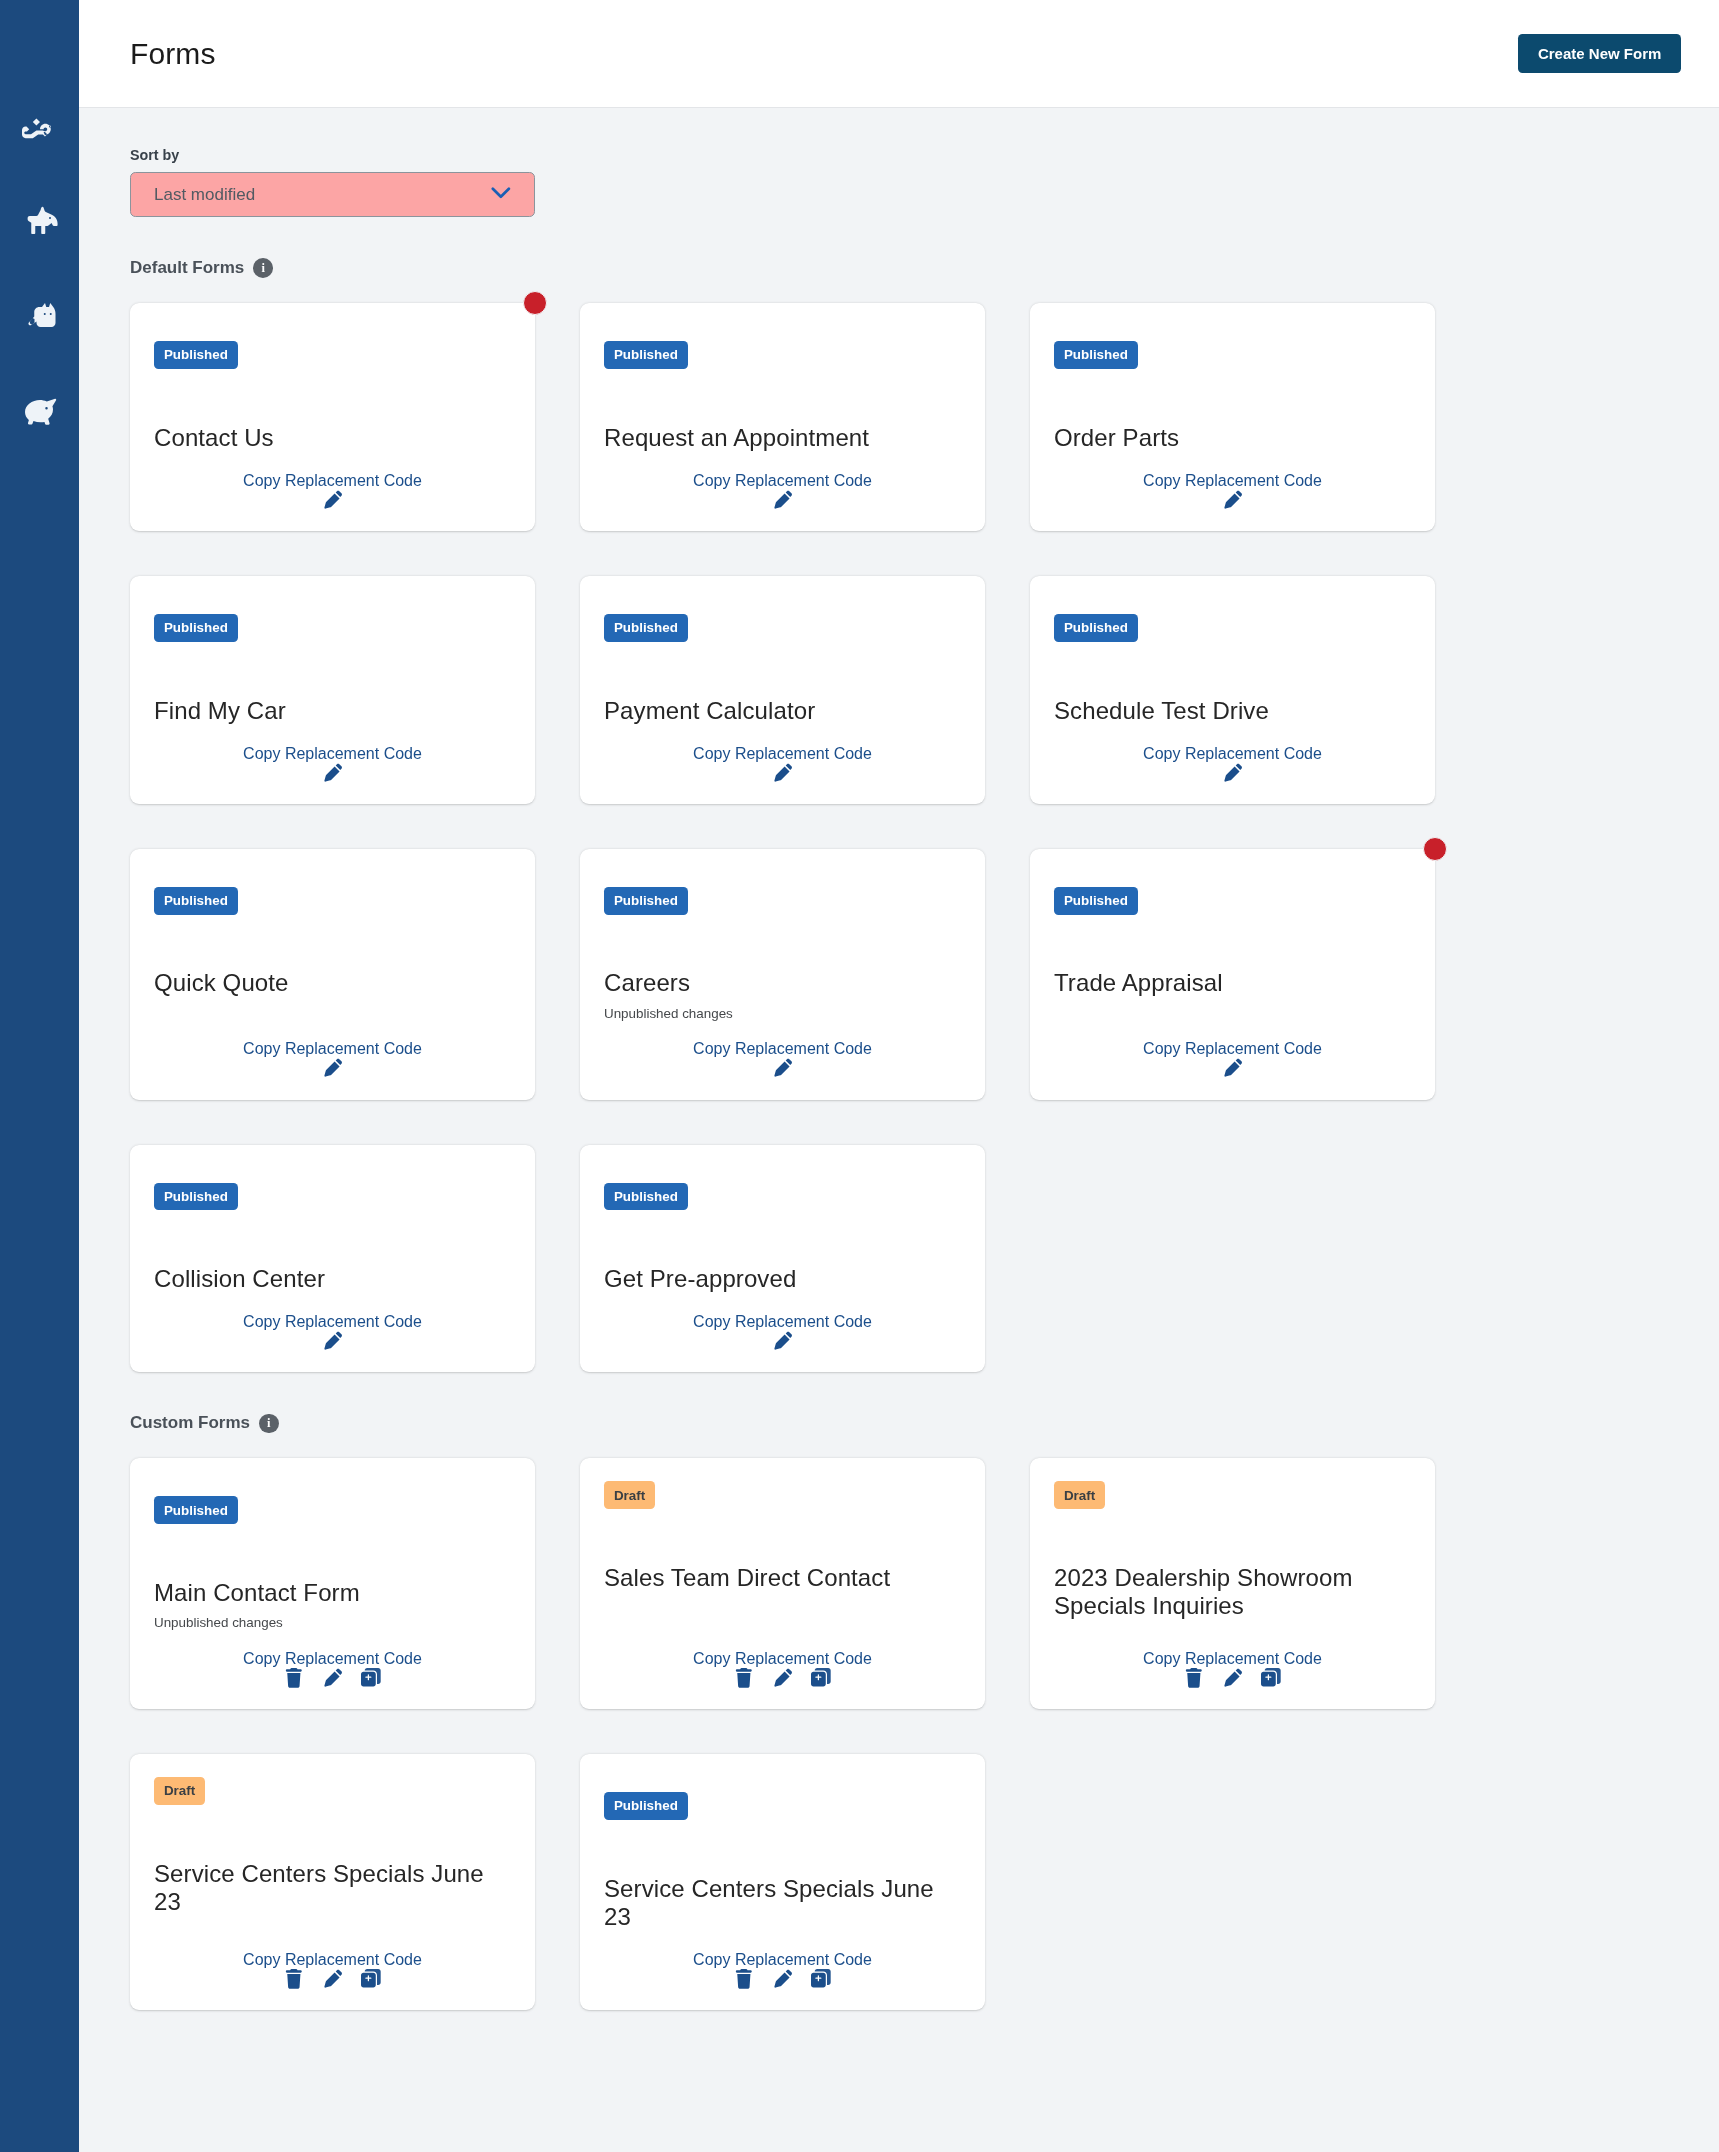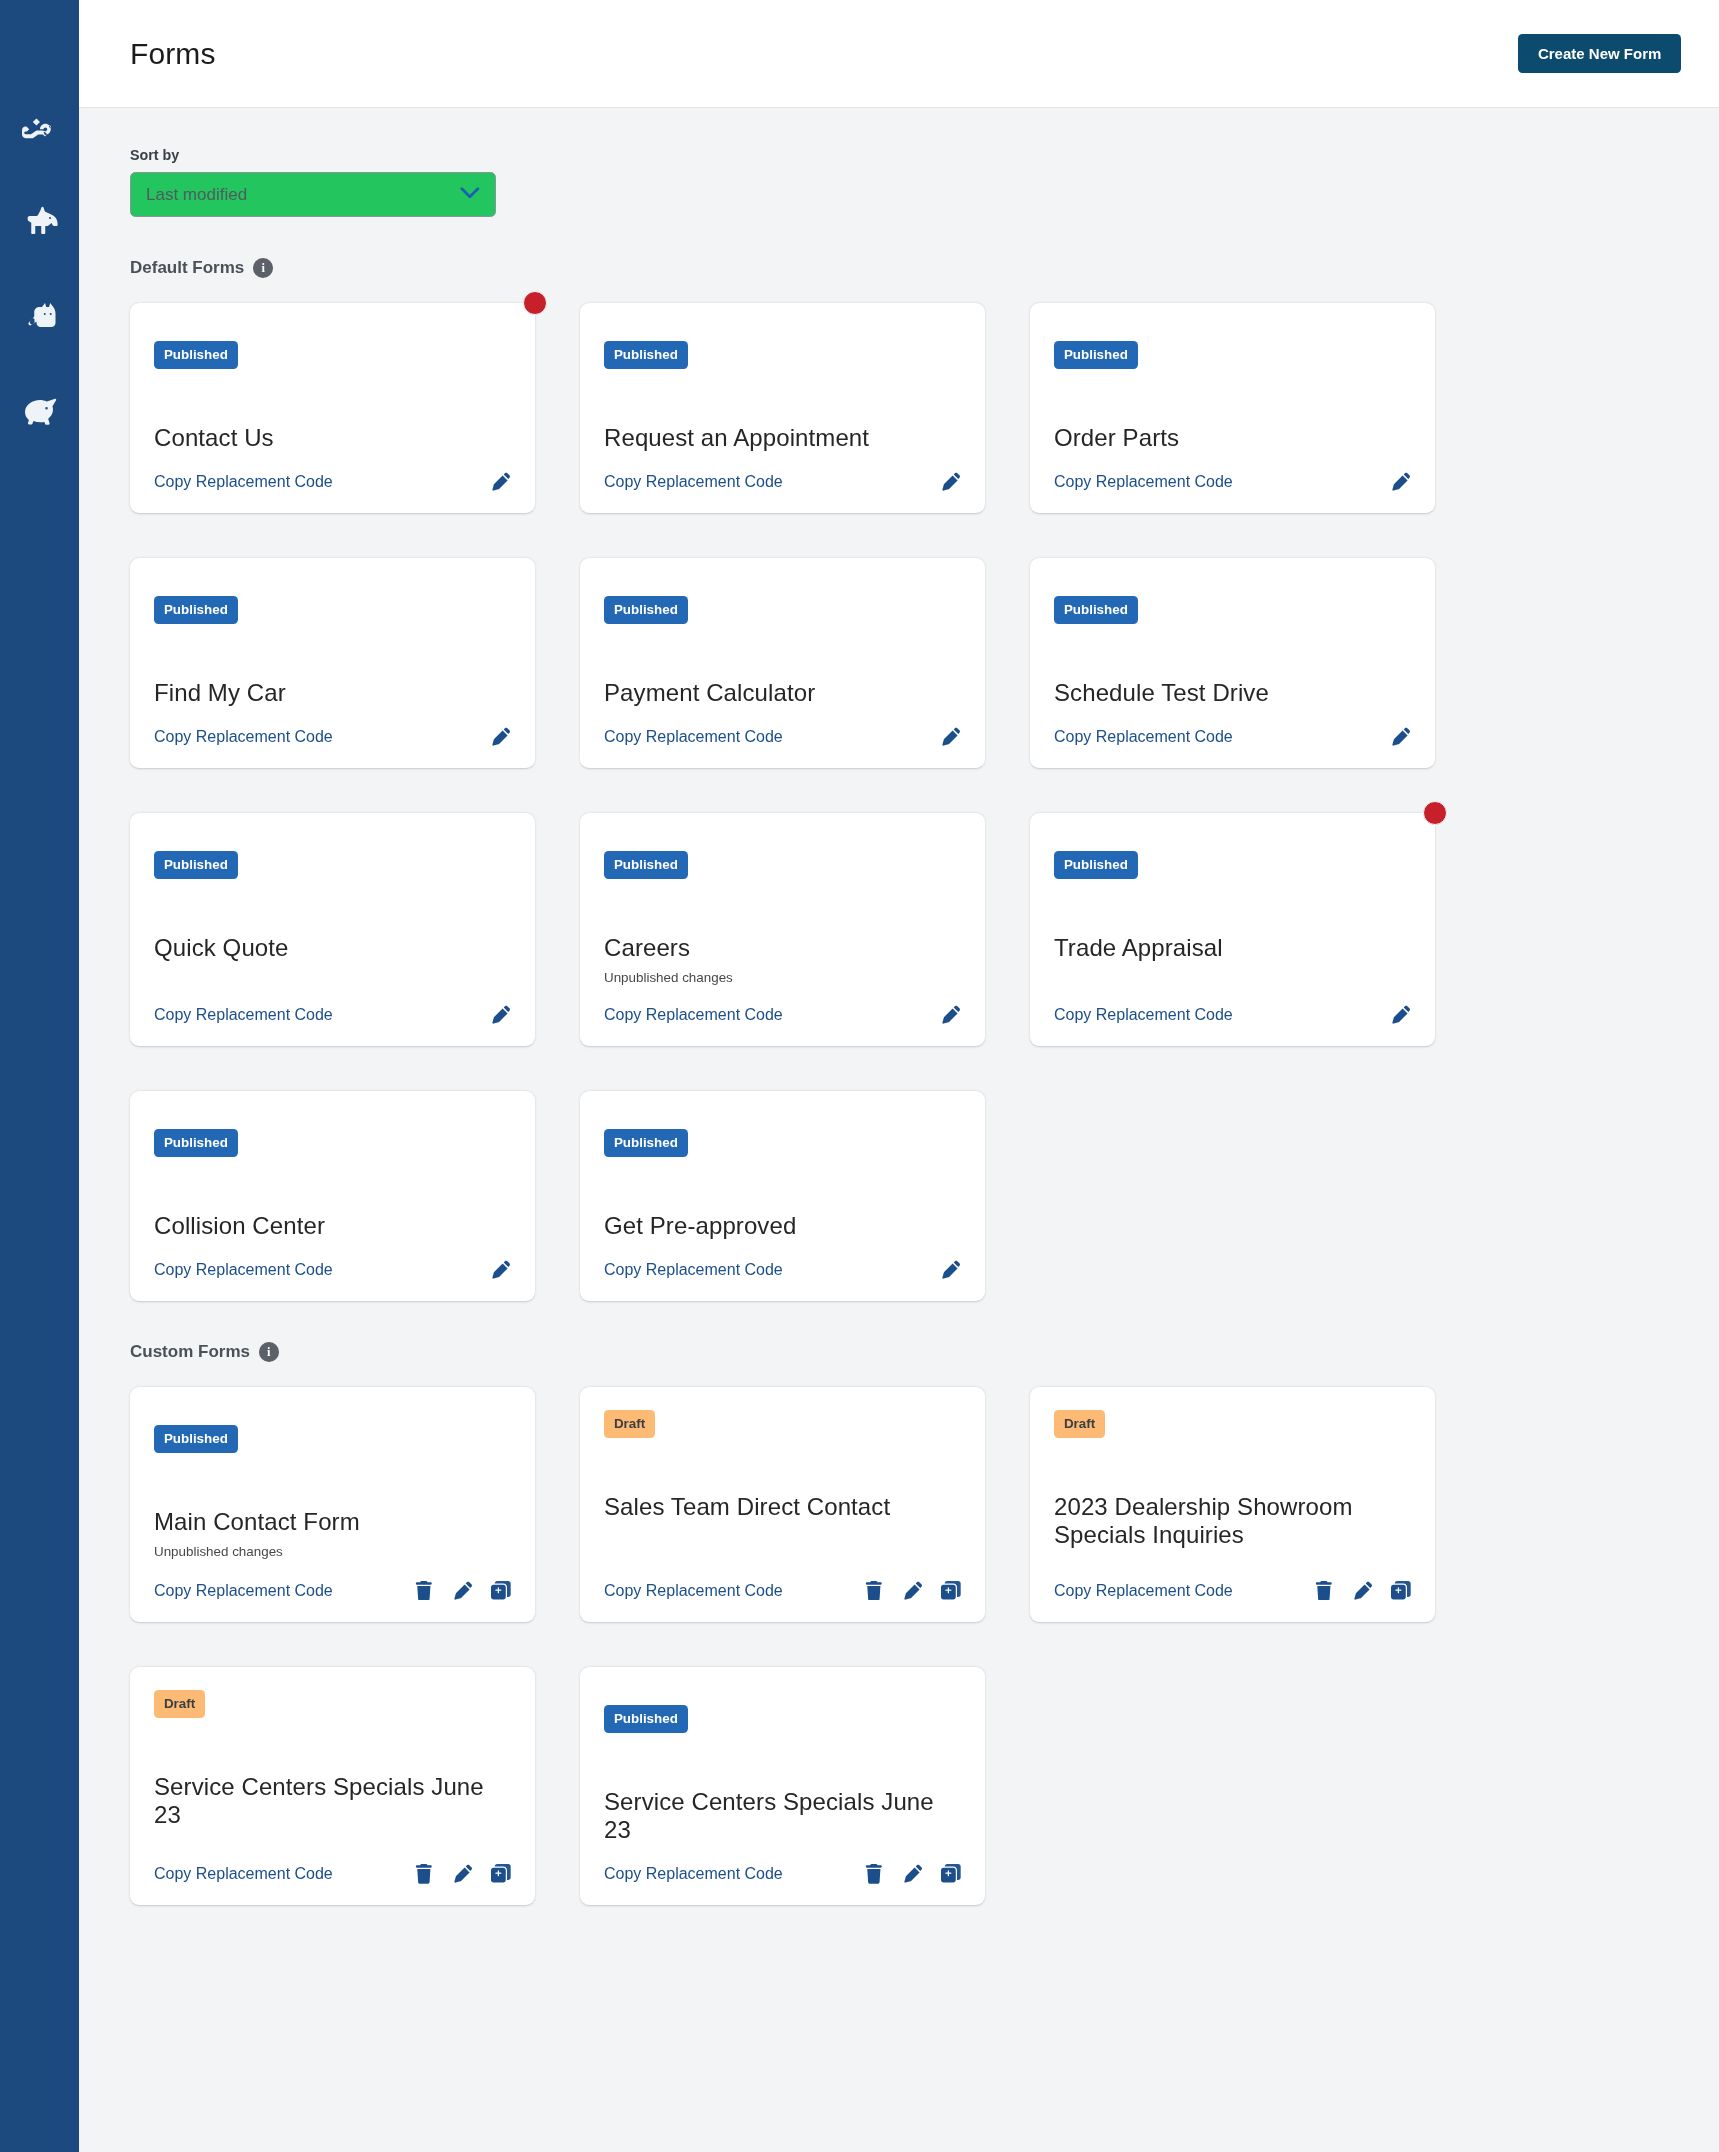--- a/index.html
+++ b/index.html
@@ -91,29 +91,29 @@
   }
 
   
   .sort-label {
     font-size: 14.3px;
     font-weight: 700;
     color: #38414a;
     margin-bottom: 9px;
   }
   .sort-select {
-    width: 366px;
+    width: 405px;
     height: 45px;
-    background: #22c55e;
+    background: #fca5a5;
     border: 0.9px solid #8b949c;
     border-radius: 5.4px;
     display: flex;
     align-items: center;
     justify-content: space-between;
-    padding: 0 15px;
+    padding: 0 23px;
     cursor: pointer;
   }
   .sort-value {
     font-size: 17px;
     color: #525a62;
   }
   .chev { display: block; }
 
   
   .section-head {
@@ -190,20 +190,21 @@
     color: #45484b;
     margin-top: 8px;
   }
 
   .card-footer {
     margin-top: auto;
     display: flex;
     align-items: center;
     justify-content: space-between;
     padding-top: 19.7px;
+    flex-direction: column;
   }
   .copy-link {
     font-size: 16px;
     color: #1b4e8b;
     cursor: pointer;
     white-space: nowrap;
   }
   .actions {
     display: flex;
     align-items: center;

